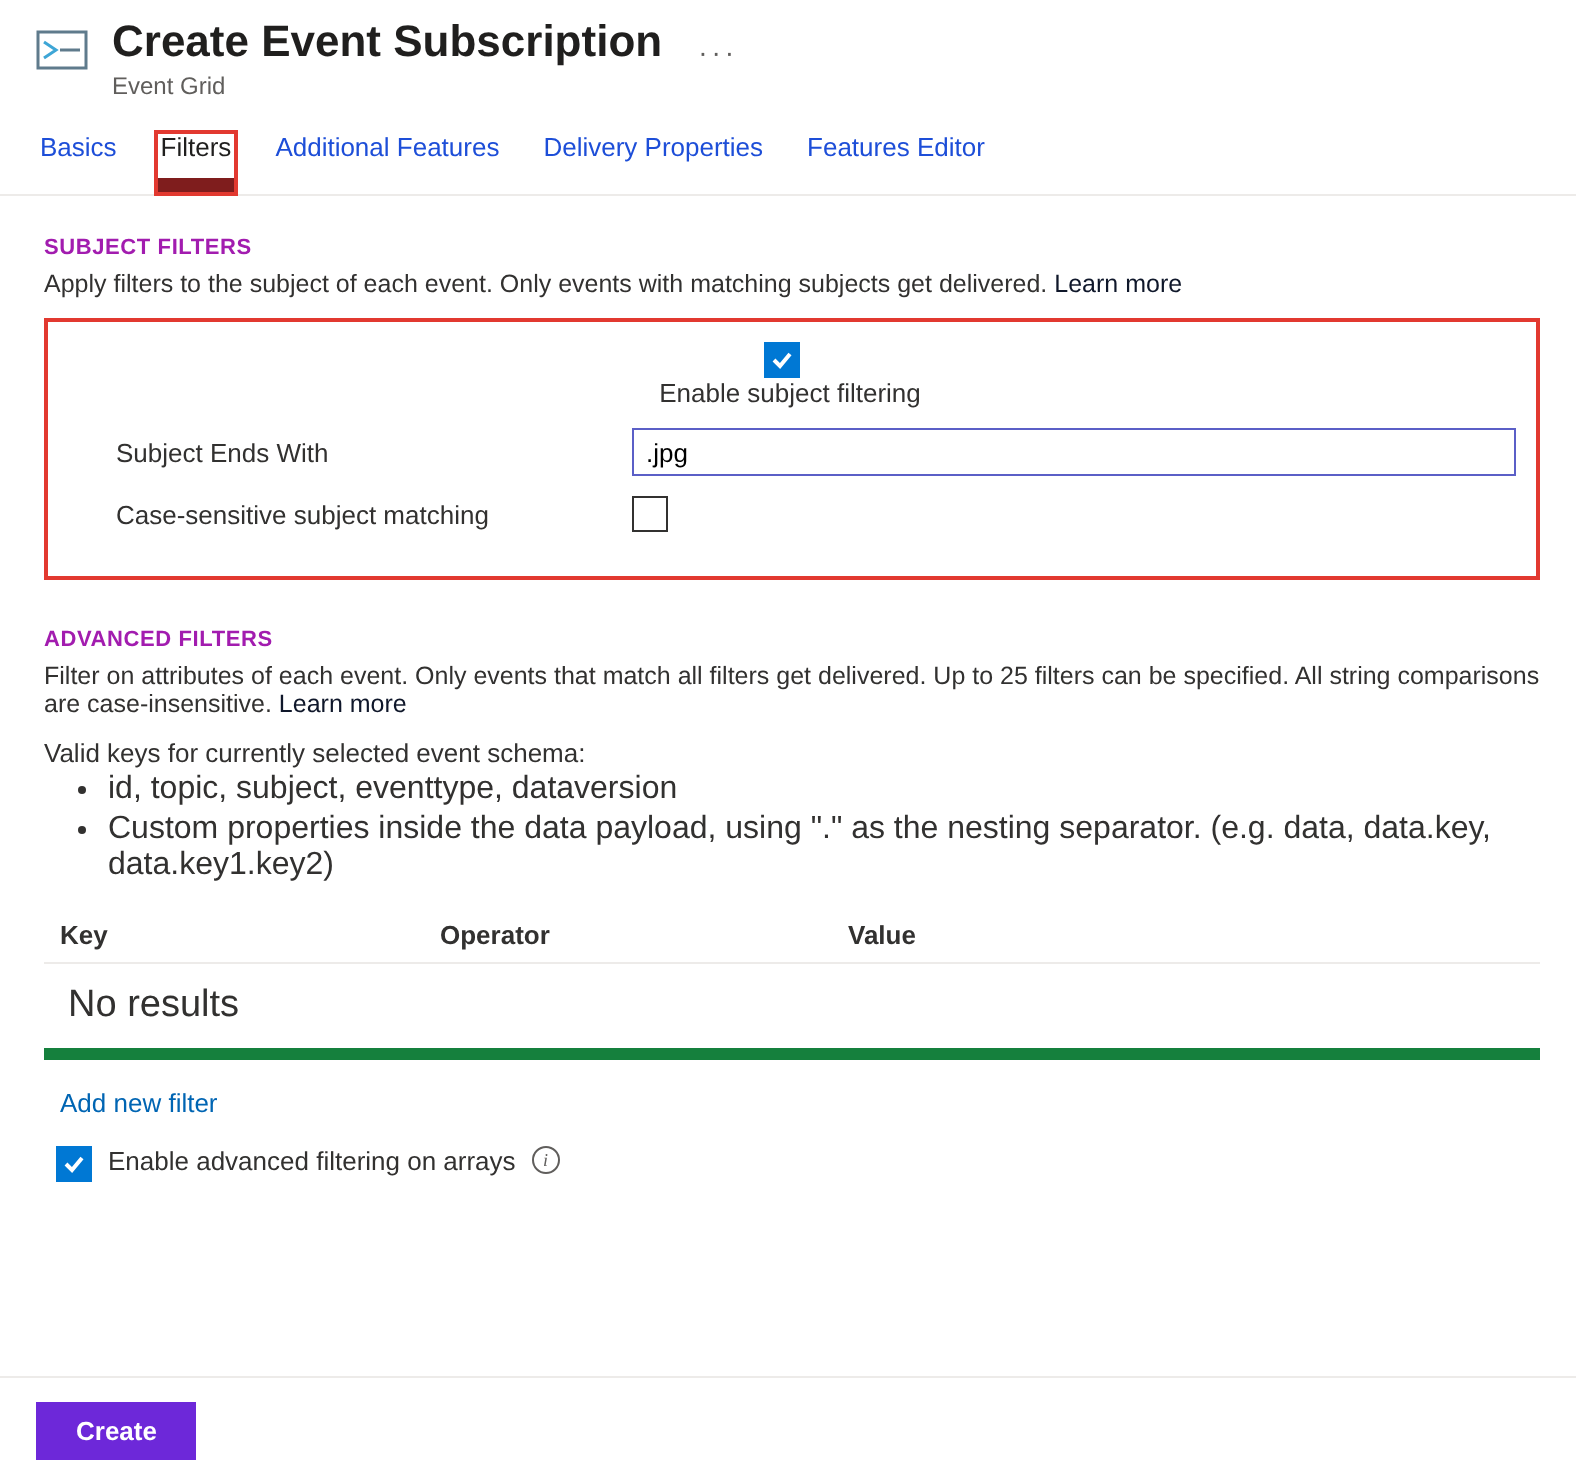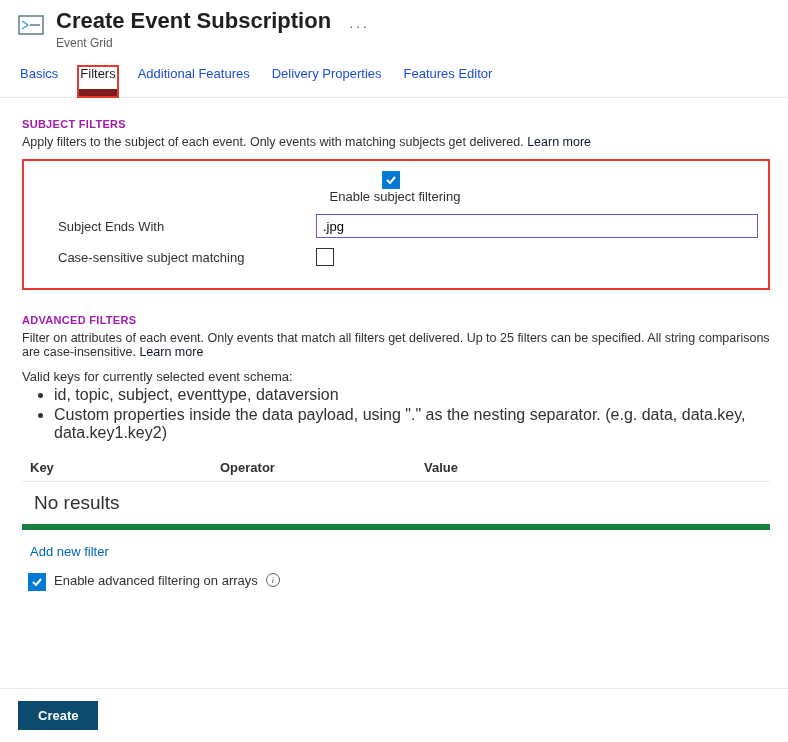--- a/index.html
+++ b/index.html
@@ -170,21 +170,21 @@
     }
     .footer {
       position: absolute;
       bottom: 0;
       left: 0;
       right: 0;
       border-top: 1px solid #edebe9;
       padding: 12px 18px;
     }
     .create-btn {
-      background: #0c4a6e;
+      background: #6d28d9;
       color: #fff;
       border: none;
       padding: 7px 20px;
       font-size: 13px;
       font-weight: 600;
       cursor: pointer;
     }
   </style>
 </head>
 <body>

